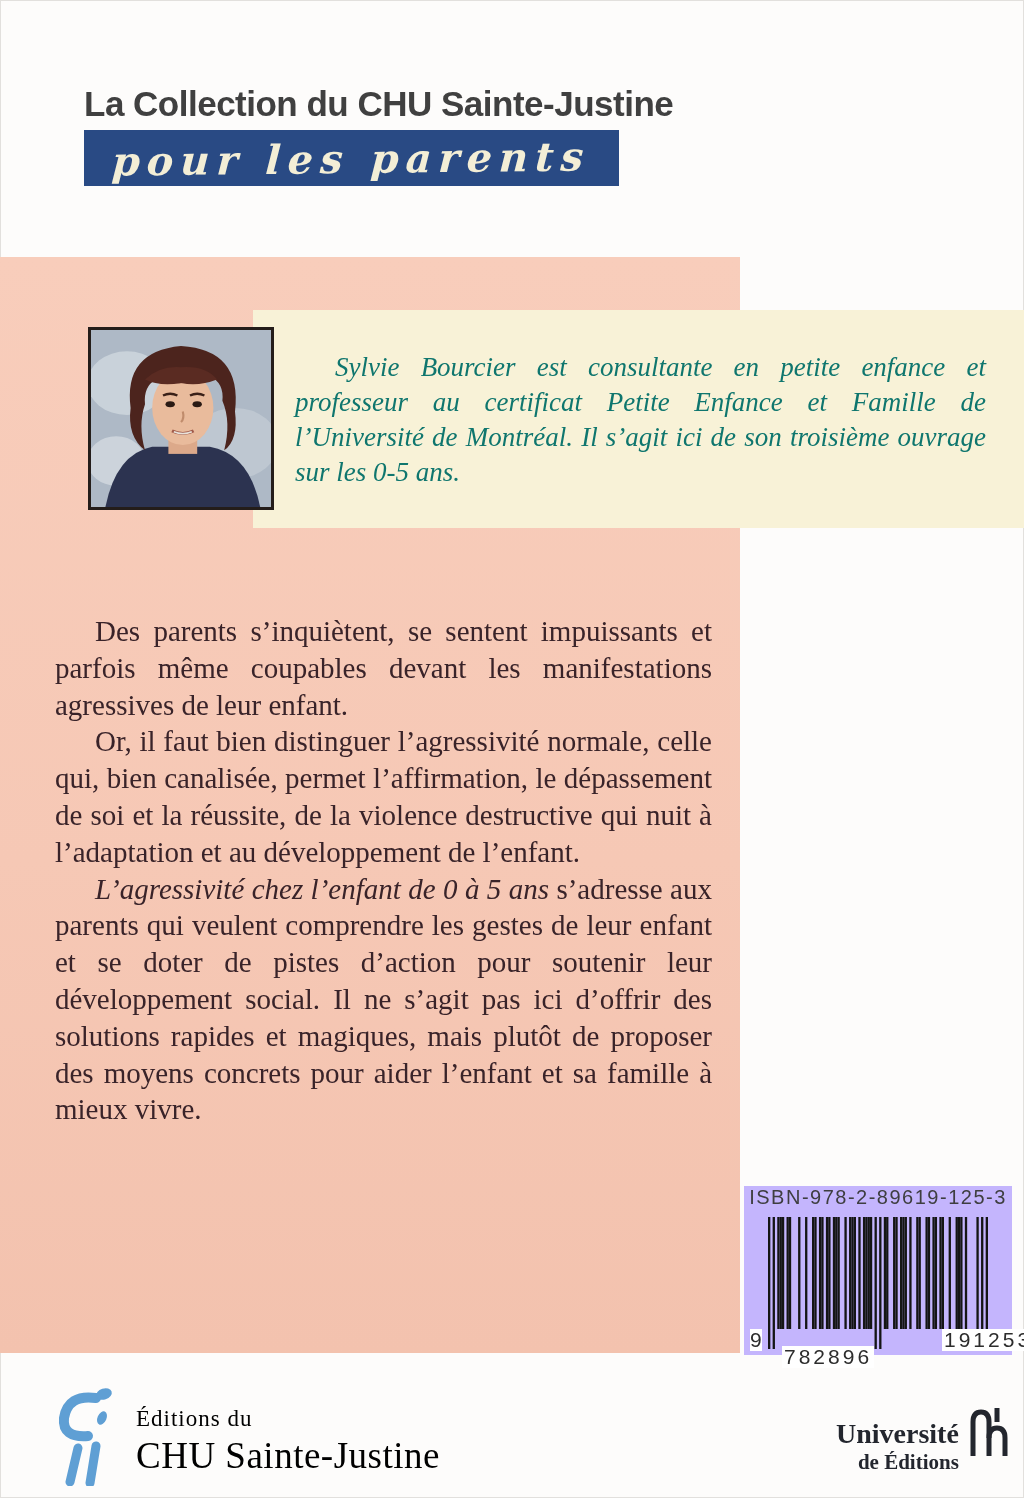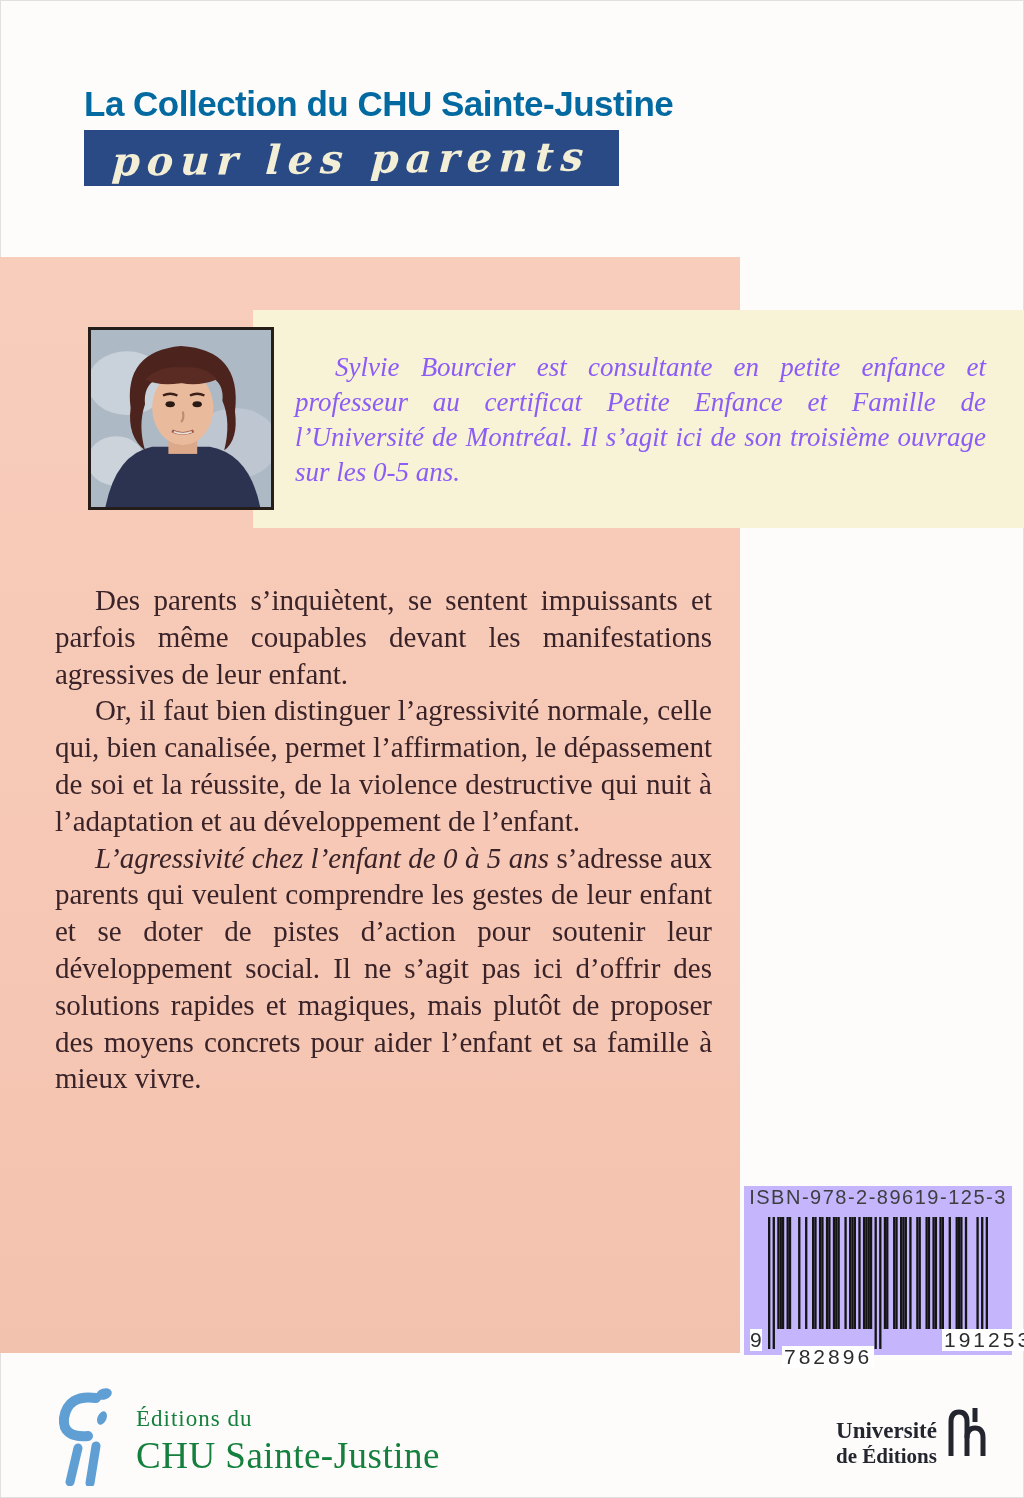--- a/index.html
+++ b/index.html
@@ -11,21 +11,21 @@
     overflow:hidden;
     font-family:"Liberation Serif","DejaVu Serif",serif;
     box-shadow:inset 0 0 0 1px #e2e0dd;
   }
 
   
   .collection-title{
     position:absolute;left:84px;top:84px;
     font-family:"Liberation Sans","DejaVu Sans",sans-serif;
     font-weight:bold;font-size:35px;letter-spacing:-0.5px;
-    color:#0369a1;white-space:nowrap;
+    color:#404040;white-space:nowrap;
   }
   .collection-banner{
     position:absolute;left:84px;top:130px;width:535px;height:56px;
     background:#294a84;
     display:flex;align-items:center;justify-content:center;
   }
   .collection-banner .script{
     font-family:"DejaVu Serif","Liberation Serif",serif;
     font-style:italic;font-weight:bold;
     font-size:40px;color:#f3eed6;
@@ -52,28 +52,28 @@
   .author-box{
     position:absolute;left:253px;top:310px;width:771px;height:218px;
     background:#f8f2d7;z-index:2;
     box-sizing:border-box;
     padding:40px 38px 0 42px;
   }
   .author-box p{
     margin:0;
     font-style:italic;
     font-size:27px;line-height:35px;
-    color:#8b5cf6;
+    color:#0f766e;
     text-indent:40px;
     text-align:justify;
   }
 
   
   .synopsis{
-    position:absolute;left:55px;top:582px;width:657px;z-index:3;
+    position:absolute;left:55px;top:613px;width:657px;z-index:3;
   }
   .synopsis p{
     margin:0;
     font-size:29px;line-height:36.8px;
     color:#392329;
     text-indent:40px;
     text-align:justify;
   }
   .synopsis p i{}
 
@@ -104,31 +104,31 @@
   .bc-first{left:-2px;top:112px;letter-spacing:0;}
   .bc-left{left:30px;top:129px;padding:0 2px;}
   .bc-right{left:142px;top:112px;padding:0 2px;margin-left:48px;}
 
   
   .publisher{
     position:absolute;left:52px;top:1382px;
     display:flex;align-items:flex-start;gap:16px;z-index:2;
   }
   .publisher .mark{width:68px;height:104px;}
-  .publisher .names{margin-top:24px;color:#15803d;}
+  .publisher .names{margin-top:24px;color:#000000;}
   .publisher .line1{font-size:23px;letter-spacing:1px;}
   .publisher .line2{font-size:37px;letter-spacing:0.5px;margin-top:2px;}
 
   .udem{
     position:absolute;left:836px;top:1404px;
     display:flex;align-items:flex-start;gap:8px;z-index:2;
     color:#23262e;
   }
   .udem .names{text-align:right;font-weight:600;margin-top:14px;}
-  .udem .uline1{font-size:23px;}
+  .udem .uline1{font-size:28px;}
   .udem .uline2{font-size:21px;}
   .udem .mark{width:42px;height:58px;margin-top:0;}
 </style>
 </head>
 <body>
 
 <div class="page">
 
   <div class="collection-title">La Collection du CHU Sainte-Justine</div>
   <div class="collection-banner">

